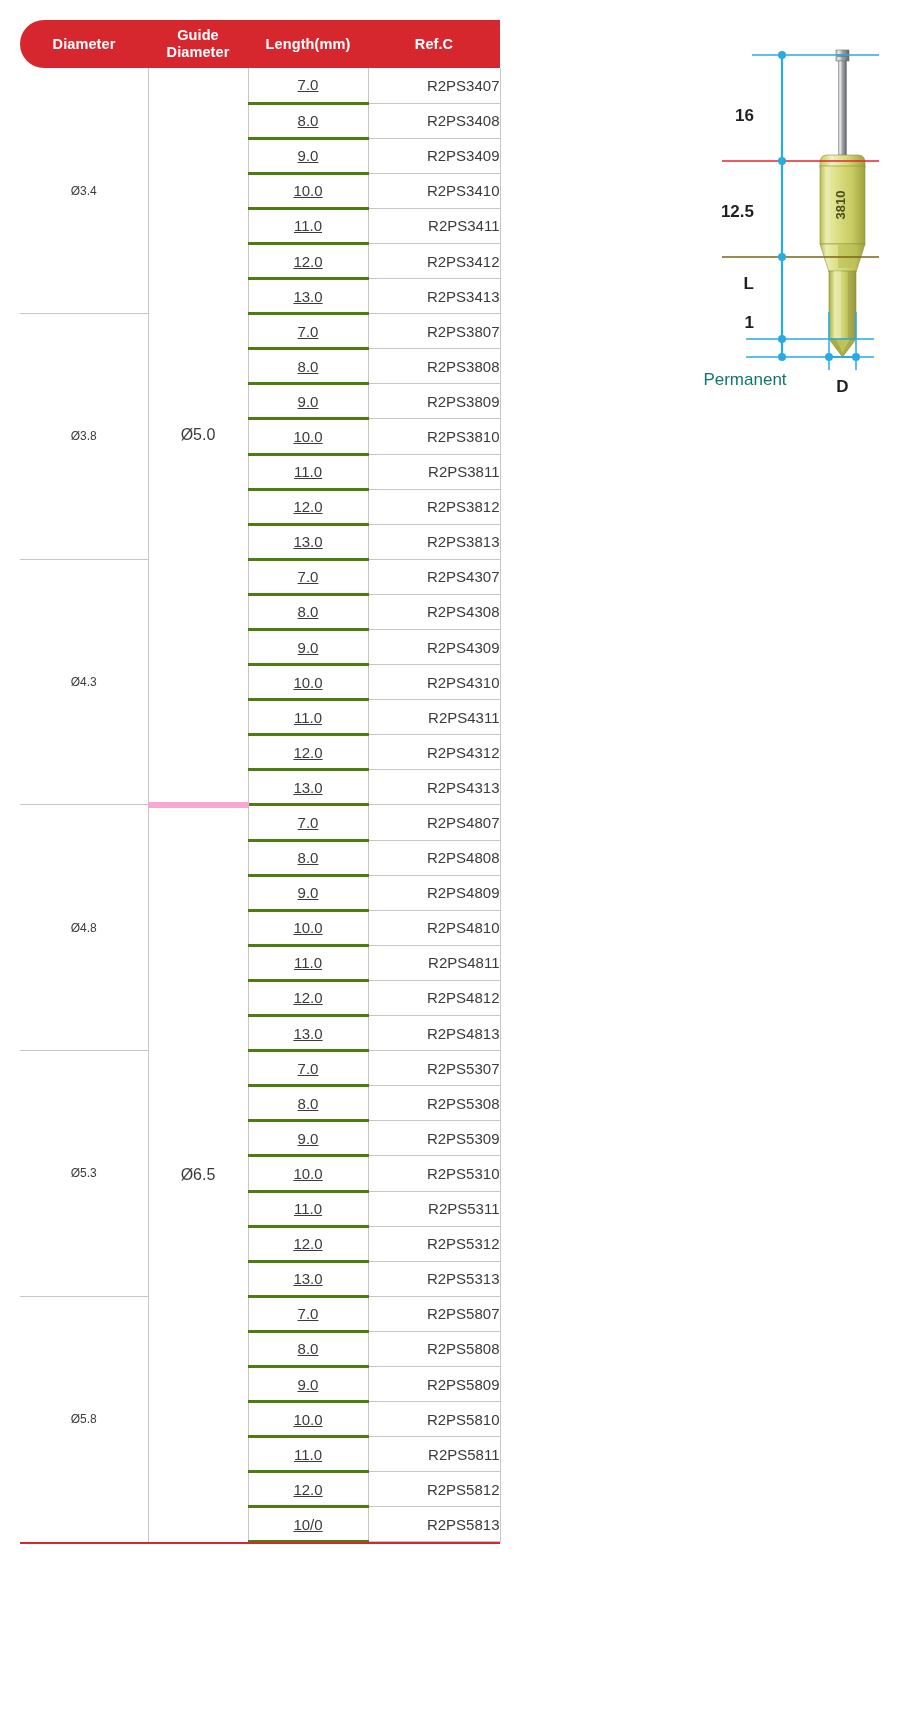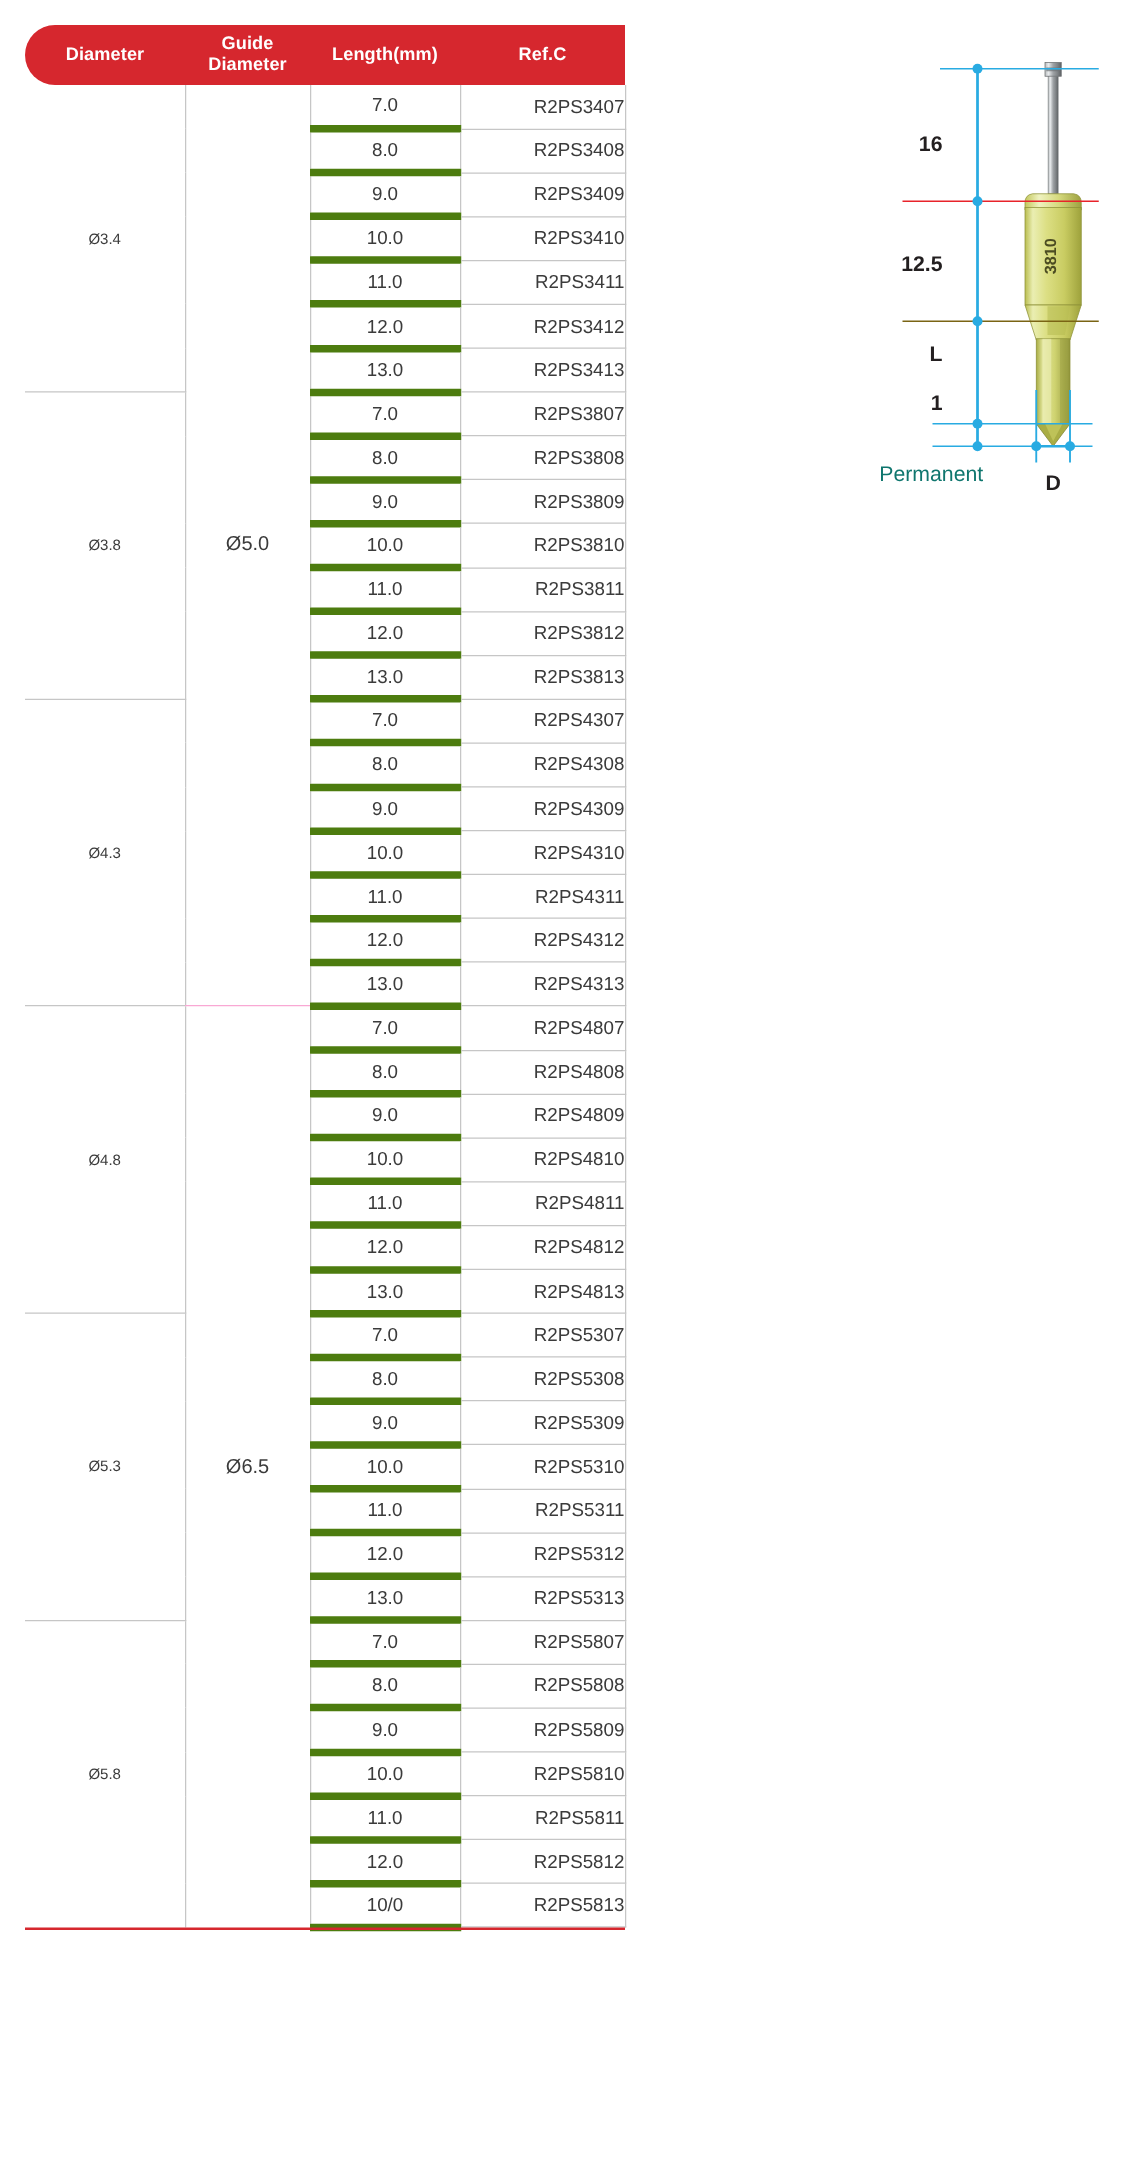--- a/index.html
+++ b/index.html
@@ -63,22 +63,23 @@
     color: #3b3b3b;
     text-align: center;
     vertical-align: middle;
     padding: 0;
     background: #fff;
   }
 
   
   td.cell-len {
     border-right: 1px solid #c6c6c6;
-    border-bottom: 6px solid #4d7c0f;
+    border-bottom: 3px solid #4d7c0f;
     border-left: 1px solid #c6c6c6;
+    text-decoration: underline;
   }
   td.cell-ref {
     border-right: 1px solid #c6c6c6;
     border-bottom: 1px solid #c6c6c6;
     text-align: right;
   }
   tbody tr.first-body td.cell-len,
   tbody tr.first-body td.cell-ref {
     border-top: none;
   }
@@ -88,21 +89,21 @@
     border-right: 1px solid #c6c6c6;
     border-bottom: 1px solid #c6c6c6;
     font-size: 12px;
   }
   td.cell-dia.no-bottom { border-bottom: none; }
 
   td.cell-guide {
     border-right: 1px solid #c6c6c6;
     font-size: 16px;
   }
-  td.cell-guide.grp-bottom { border-bottom: 1px solid #f9a8d4; }
+  td.cell-guide.grp-bottom { border-bottom: 6px solid #f9a8d4; }
 
   
   #bottom-rule {
     position: absolute;
     left: 20px;
     width: 480px;
     height: 2px;
     background: #d6272e;
   }
 

